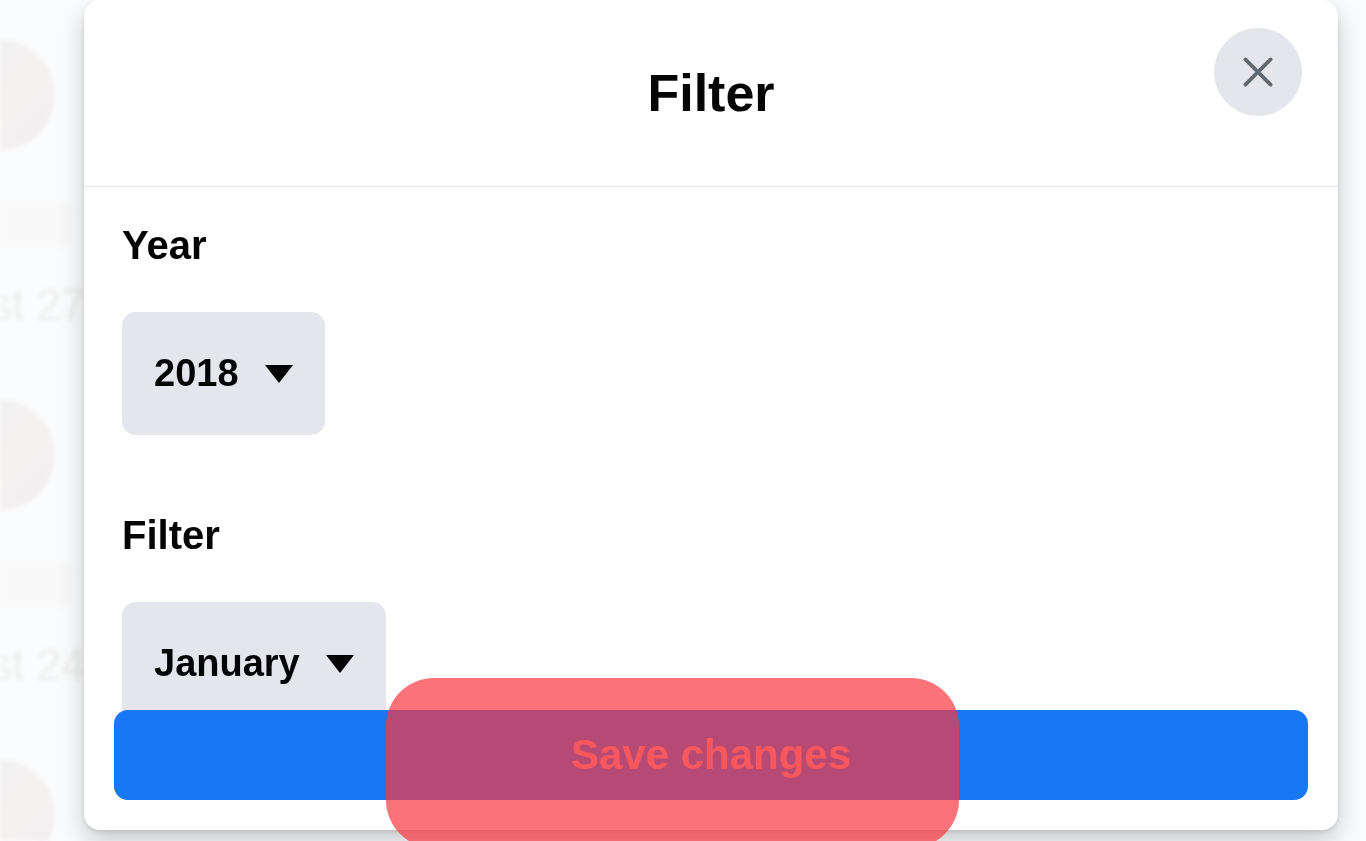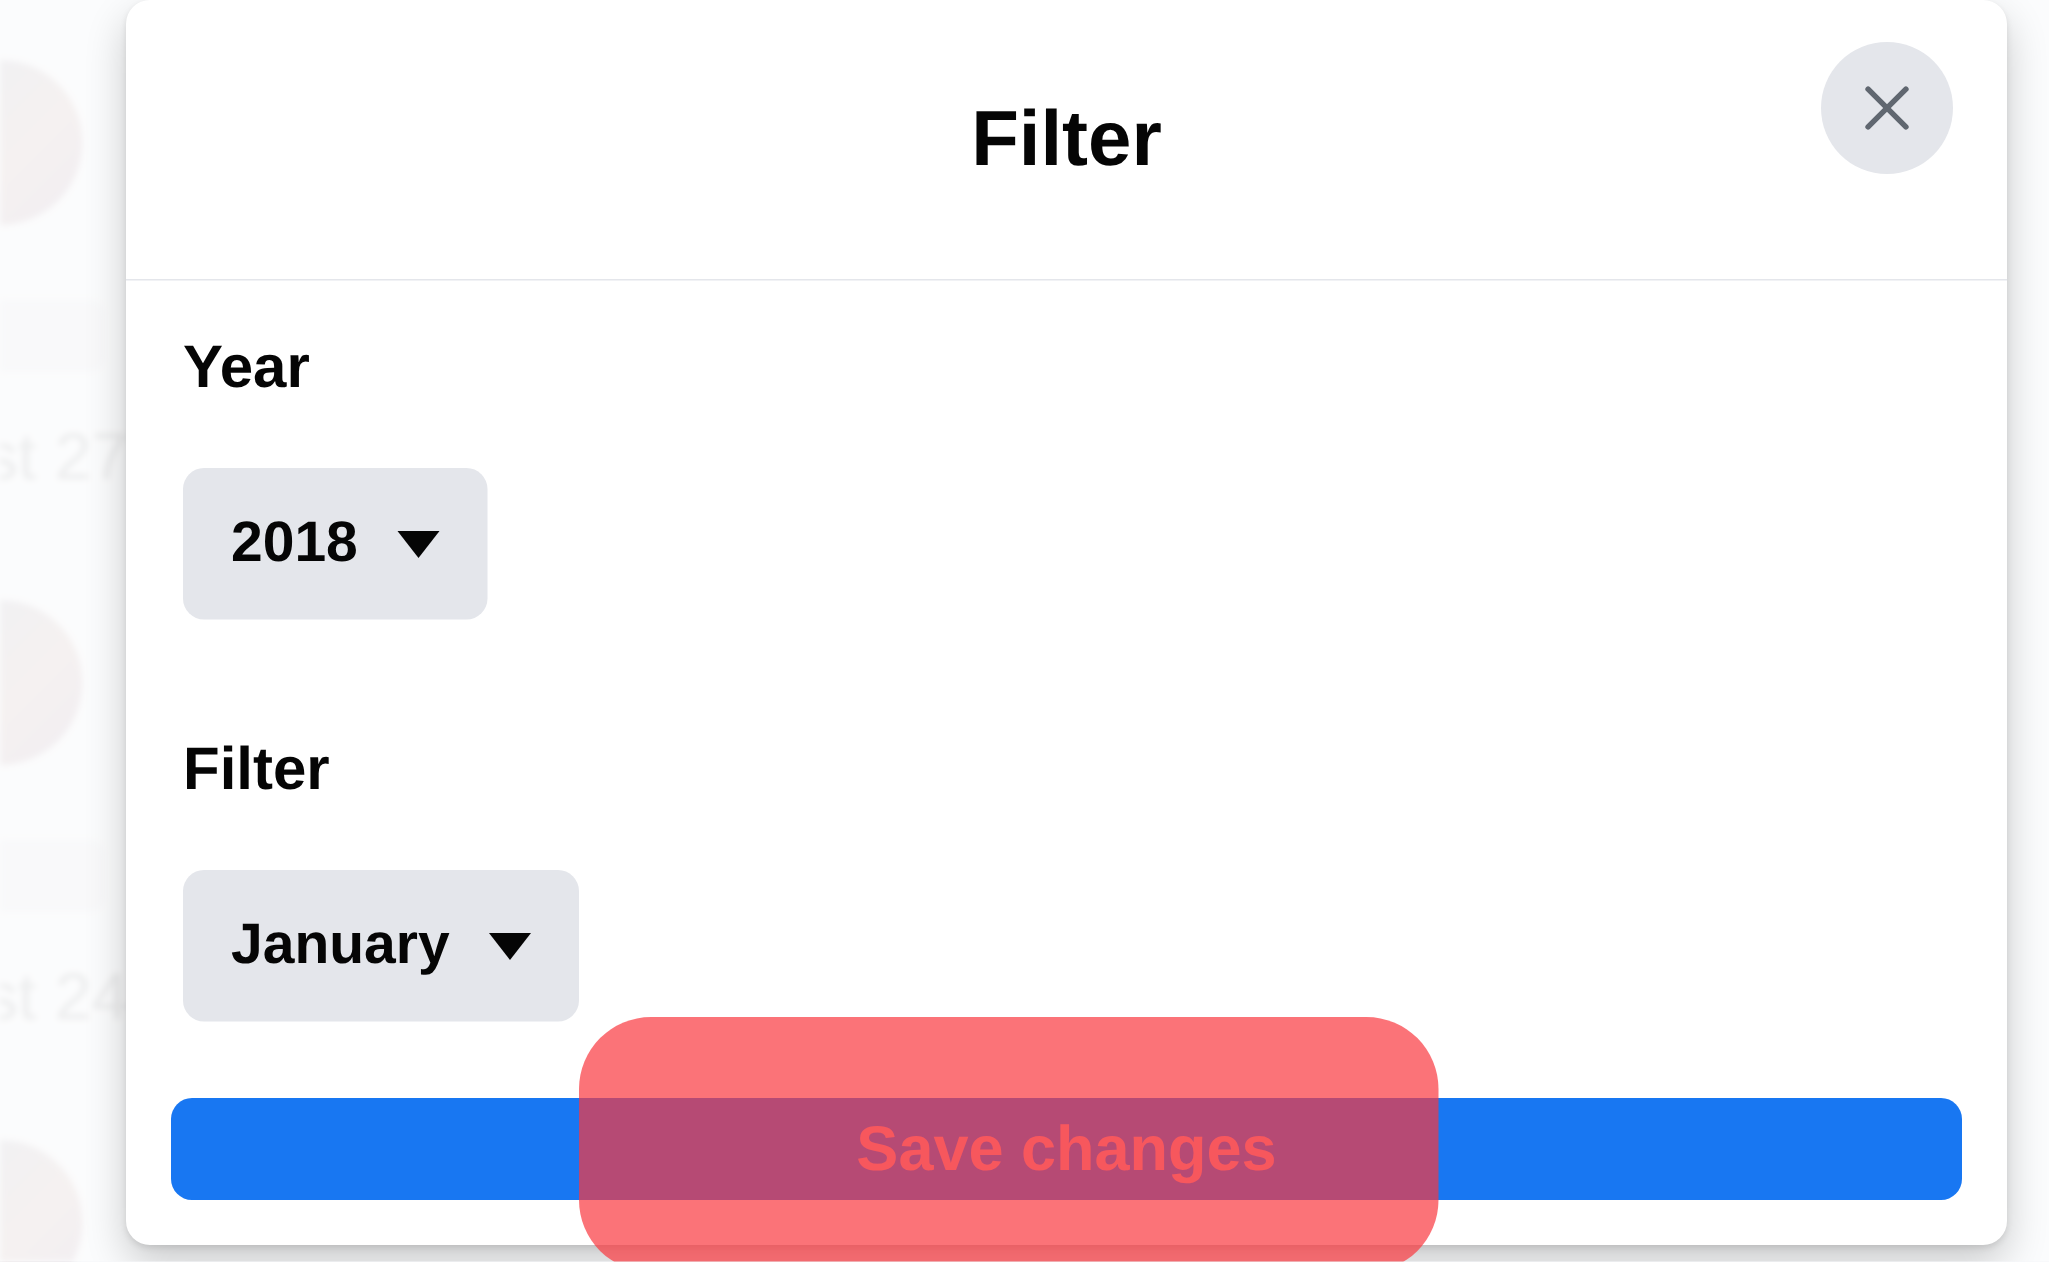--- a/index.html
+++ b/index.html
@@ -95,21 +95,21 @@
   }
   .field-group {
     margin-bottom: 78px;
   }
 
   .select {
     display: inline-flex;
     align-items: center;
     background: #e4e6eb;
     border-radius: 14px;
-    padding: 29px 32px;
+    padding: 40px 32px;
     cursor: pointer;
   }
   .select-text {
     font-size: 38px;
     font-weight: 600;
     color: #050505;
     margin-right: 26px;
   }
   .caret {
     width: 0; height: 0;
@@ -119,21 +119,21 @@
   }
 
   .footer {
     position: absolute;
     left: 30px;
     right: 30px;
     bottom: 30px;
   }
   .save-btn {
     width: 100%;
-    height: 68px;
+    height: 90px;
     background: #1877f2;
     border-radius: 14px;
     display: flex;
     align-items: center;
     justify-content: center;
     cursor: pointer;
   }
   .save-text {
     font-size: 42px;
     font-weight: 600;

